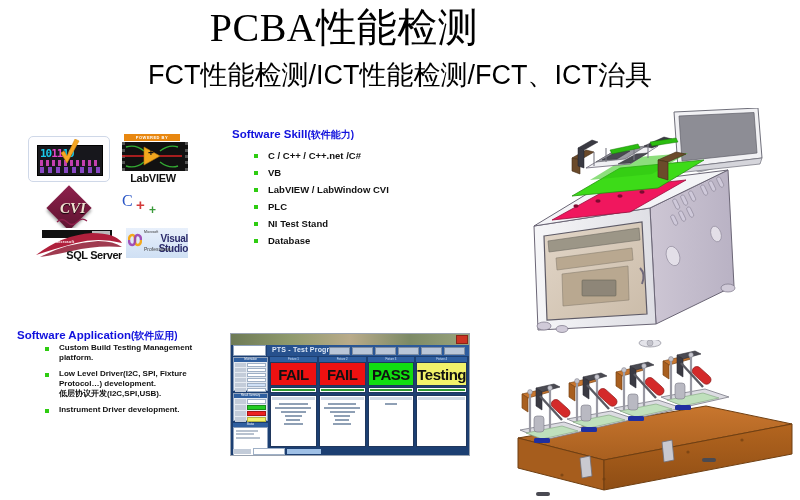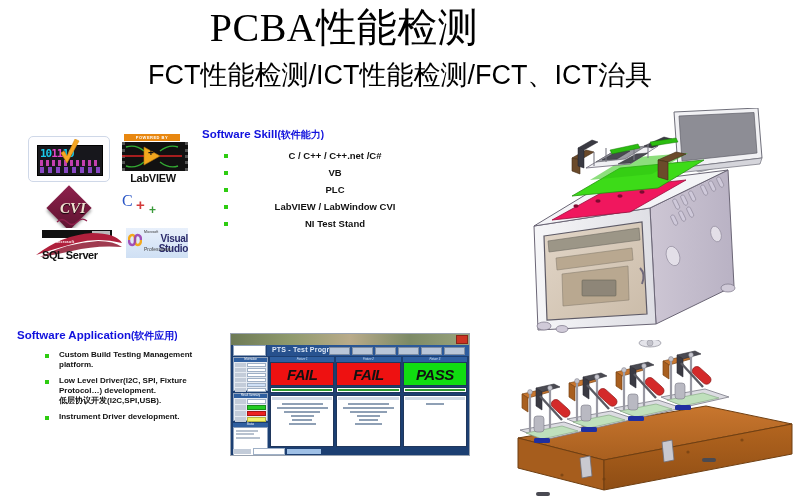--- a/index.html
+++ b/index.html
@@ -32,26 +32,26 @@
   .blist{list-style:none;margin:0;padding:0;}
   .blist li{
     position:relative;padding-left:16px;margin:0 0 4px 0;
     font-size:9px;font-weight:bold;color:#111;line-height:11px;
   }
   .blist li .bsq{
     position:absolute;left:2px;top:4px;width:4px;height:4px;background:#2ECC11;
   }
   .blist li .cn{display:block;font-weight:bold;}
 
-  #skill-block{position:absolute;left:202px;top:128px;width:230px;}
-  #skill-block .blist{margin-top:8px;margin-left:20px;text-align:center;}
+  #skill-block{position:absolute;left:232px;top:128px;width:230px;}
+  #skill-block .blist{margin-top:8px;margin-left:20px;}
   #skill-block .blist li{font-size:9.5px;margin-bottom:6px;}
 
   #app-block{position:absolute;left:17px;top:329px;width:205px;}
-  #app-block .blist{margin-top:7px;margin-left:26px;}
+  #app-block .blist{margin-left:26px;}
   #app-block .blist li{font-size:8px;line-height:10px;margin-bottom:6px;}
 
   
   #logo-grid{position:absolute;left:28px;top:136px;width:165px;height:130px;}
   .logo{position:absolute;}
 
   
   #logo-teststand{left:0;top:0;width:82px;height:46px;background:#fdfdff;
       border:1px solid #cfd8e8;border-radius:5px;box-sizing:border-box;}
   #logo-teststand .ts-panel{position:absolute;left:8px;top:8px;width:64px;height:29px;
@@ -101,21 +101,21 @@
   #logo-cpp .p2{position:absolute;left:29px;top:13px;font-size:12px;color:#3a9a3a;
       font-weight:bold;}
 
   
   #logo-sql{left:8px;top:92px;width:86px;height:36px;background:#fff;overflow:hidden;}
   #logo-sql .sq-bar{position:absolute;left:6px;top:2px;width:70px;height:8px;background:#111;}
   #logo-sql .sq-tag{position:absolute;left:56px;top:3px;width:18px;height:6px;background:#bbb;}
   #logo-sql .sq-swoosh{position:absolute;left:0;top:5px;width:86px;height:24px;}
   #logo-sql .sq-ms{position:absolute;left:20px;top:12px;font-size:3.5px;color:#fff;
       font-weight:bold;letter-spacing:.3px;}
-  #logo-sql .sq-t{position:absolute;left:6px;top:21px;width:80px;text-align:left;
+  #logo-sql .sq-t{position:absolute;left:6px;top:21px;width:80px;text-align:right;
       font-size:11px;font-weight:bold;color:#111;letter-spacing:-.4px;}
 
   
   #logo-vs{left:98px;top:92px;width:62px;height:30px;
       background:linear-gradient(#e8f0fb,#cfe0f4);}
   #logo-vs .vs-ms{position:absolute;left:18px;top:2px;font-size:3.5px;color:#333;}
   #logo-vs .vs-t{position:absolute;left:18px;top:6px;font-size:10px;font-weight:bold;
       color:#2a2a6a;letter-spacing:-.3px;line-height:10px;text-align:right;}
   #logo-vs .vs-sub{position:absolute;left:18px;top:18px;font-size:5px;color:#444;}
   #logo-vs .vs-inf{position:absolute;left:2px;top:5px;width:14px;height:14px;}
@@ -152,21 +152,21 @@
   #pts .srow .lb{width:11px;background:#c3ccd9;margin-right:1px;}
   #pts .srow .sv{flex:1;}
   #pts .logbox{background:#fff;border:1px solid #8fa2bd;height:58px;position:relative;}
   #pts .logline{height:2px;background:#b8c2cf;margin:1.5px 0 0 2px;}
   #pts .footer{position:absolute;left:2px;bottom:1px;width:232px;height:6px;
        display:flex;align-items:center;gap:2px;}
   #pts .footer .f1{width:18px;height:5px;background:#c3ccd9;}
   #pts .footer .f2{width:30px;height:5px;background:#fff;border:.5px solid #9fb0c6;}
   #pts .footer .f3{width:34px;height:5px;background:#9fc0e6;}
 
-  #pts .cols{position:absolute;left:39px;top:12px;right:2px;bottom:8px;display:flex;gap:2px;font-style:italic;}
+  #pts .cols{position:absolute;left:39px;top:12px;right:2px;bottom:8px;display:flex;gap:2px;}
   #pts .col{flex:1;display:flex;flex-direction:column;}
   #pts .col .ctitle{height:5px;background:#2f5fa0;color:#cfe0f6;font-size:2.8px;
        text-align:center;line-height:5px;}
   #pts .col .status{height:22px;display:flex;align-items:center;justify-content:center;
        font-size:15px;font-weight:bold;color:#111;border:1px solid #20375c;
        font-family:"Liberation Sans","DejaVu Sans",sans-serif;letter-spacing:-.5px;}
   #pts .col .stbar{height:4px;background:#fff;border:1px solid #20375c;margin-top:1px;
        position:relative;}
   #pts .col .stbar i{position:absolute;left:1px;top:1px;right:1px;height:1.5px;
        background:#2f9a2f;display:block;}
@@ -254,23 +254,24 @@
       <div class="vs-t">Visual Studio</div>
       <div class="vs-sub">Professional</div>
     </div>
   </div>
 
   <div id="skill-block">
     <div class="sec-head nosel"><span>Software Skill</span><span class="cjk">(软件能力)</span></div>
     <ul class="blist">
       <li><span class="bsq"></span><span>C / C++ / C++.net  /C#</span></li>
       <li><span class="bsq"></span><span>VB</span></li>
+      <li><span class="bsq"></span><span>LabVIEW / LabWindow CVI</span></li>
       <li><span class="bsq"></span><span>PLC</span></li>
-      <li><span class="bsq"></span><span>LabVIEW / LabWindow CVI</span></li>
       <li><span class="bsq"></span><span>NI Test Stand</span></li>
+      <li><span class="bsq"></span><span>Database</span></li>
     </ul>
   </div>
 
   <div id="app-block">
     <div class="sec-head nosel"><span>Software Application</span><span class="cjk">(软件应用)</span></div>
     <ul class="blist">
       <li><span class="bsq"></span>
         <span>Custom Build Testing Management platform.</span>
         </li>
       <li><span class="bsq"></span>
@@ -394,20 +395,30 @@
         </div>
         <div class="col">
           <div class="ctitle">Fixture 3</div>
           <div class="status" id="st2" style="background: rgb(17, 221, 17);">PASS</div>
           <div class="stbar">
               <i></i>
             </div>
           <div class="detail">
             <div class="dcap"></div>
             <div class="dl" style="width:30%"></div>
+          </div>
+        </div>
+        <div class="col">
+          <div class="ctitle">Fixture 4</div>
+          <div class="status" id="st3" style="background: rgb(242, 242, 106);">Testing</div>
+          <div class="stbar">
+              <i></i>
+            </div>
+          <div class="detail">
+            <div class="dcap"></div>
           </div>
         </div>
       </div>
 
       <div class="footer">
         <span class="f1"></span>
         <span class="f2"></span>
         <span class="f3"></span>
       </div>
     </div>

